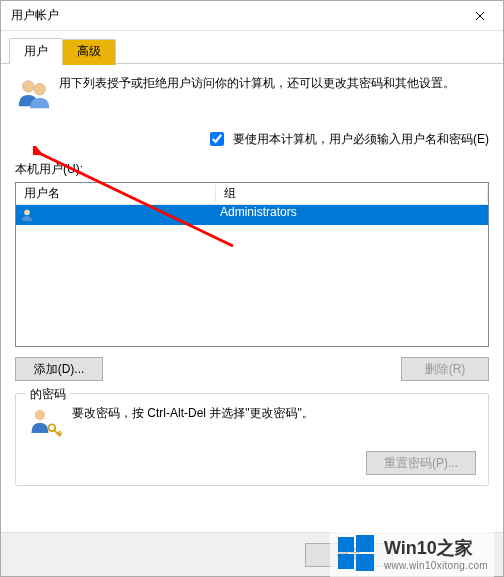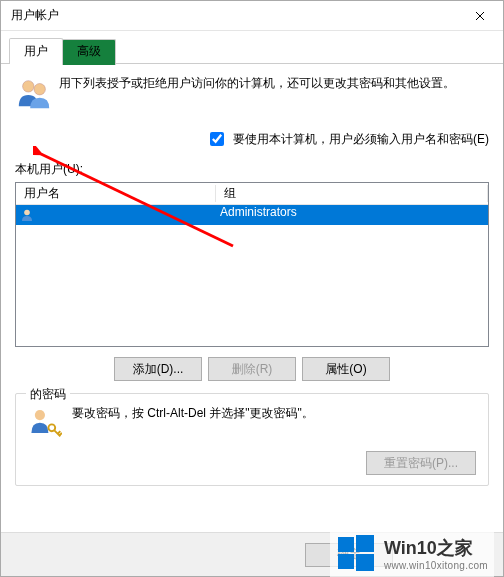--- a/index.html
+++ b/index.html
@@ -45,21 +45,21 @@
   .tab {
     padding: 4px 14px;
     border: 1px solid #ccc;
     border-bottom: none;
     background: #fff;
     margin-right: -1px;
     position: relative;
     top: 1px;
     border-radius: 2px 2px 0 0;
   }
-  .tab.inactive { background: #15803d; top: 2px; padding-top: 3px; padding-bottom: 3px; }
+  .tab.inactive { background: #eab308; top: 2px; padding-top: 3px; padding-bottom: 3px; }
   .tab.active { background: #fff; z-index: 2; }
   .content {
     flex: 1;
     padding: 10px 14px 4px 14px;
     overflow: hidden;
     position: relative;
   }
   .inforow { display: flex; gap: 6px; margin-bottom: 14px; }
   .icon-users { width: 38px; flex: none; }
   .infotext { flex: 1; line-height: 1.6; color: #000; }
@@ -89,21 +89,21 @@
   .col-group { flex: 1; }
   .list-row {
     display: flex;
     height: 20px;
     background: #0078d7;
     color: #fff;
   }
   .row-user { width: 200px; padding: 0 4px; display: flex; align-items: center; gap: 4px; }
   .row-group { flex: 1; padding: 0 4px; }
   .row-user svg { flex: none; }
-  .btn-row { display: flex; justify-content: center; gap: 6px; margin-bottom: 12px; }
+  .btn-row { display: flex; justify-content: space-between; gap: 6px; margin-bottom: 12px; }
   .btn {
     min-width: 88px;
     height: 24px;
     border: 1px solid #adadad;
     background: #e1e1e1;
     font-family: inherit;
     font-size: 12px;
     padding: 0 10px;
     cursor: pointer;
   }
@@ -214,21 +214,20 @@
           </svg>
           <span></span>
         </div>
         <div class="row-group">Administrators</div>
       </div>
     </div>
 
     <div class="btn-row">
       <button class="btn">添加(D)...</button>
       <button class="btn" disabled="">删除(R)</button>
-      <button class="btn">属性(O)</button>
     </div>
 
     <div class="groupbox">
       <span class="groupbox-title">的密码</span>
       <div class="pwd-row">
         <div>
           <svg width="34" height="34" viewBox="0 0 40 40">
             <circle cx="14" cy="13" r="6" fill="#f3c790"></circle>
             <path d="M4 34 Q4 22 14 22 Q24 22 24 34 Z" fill="#3a78c8"></path>
             <circle cx="28" cy="28" r="4" fill="none" stroke="#d4a017" stroke-width="2.2"></circle>

